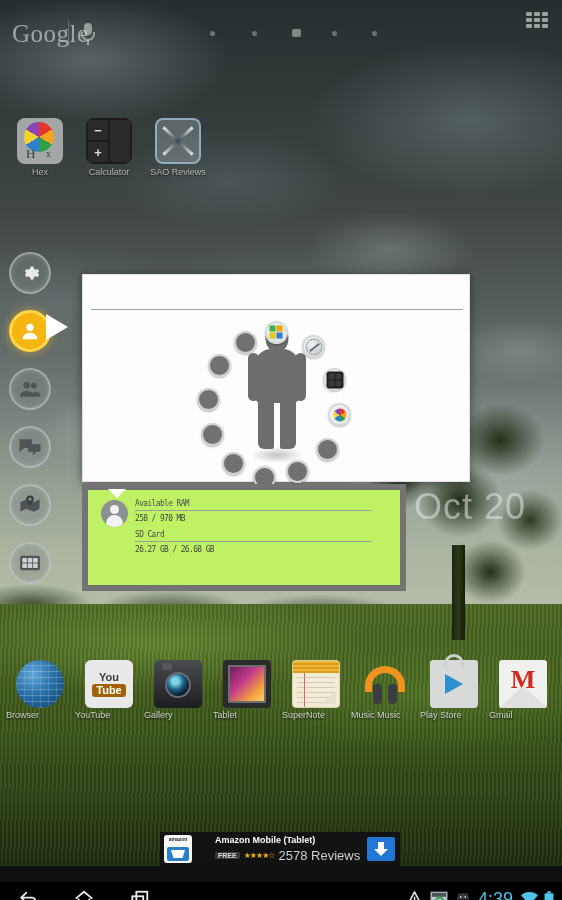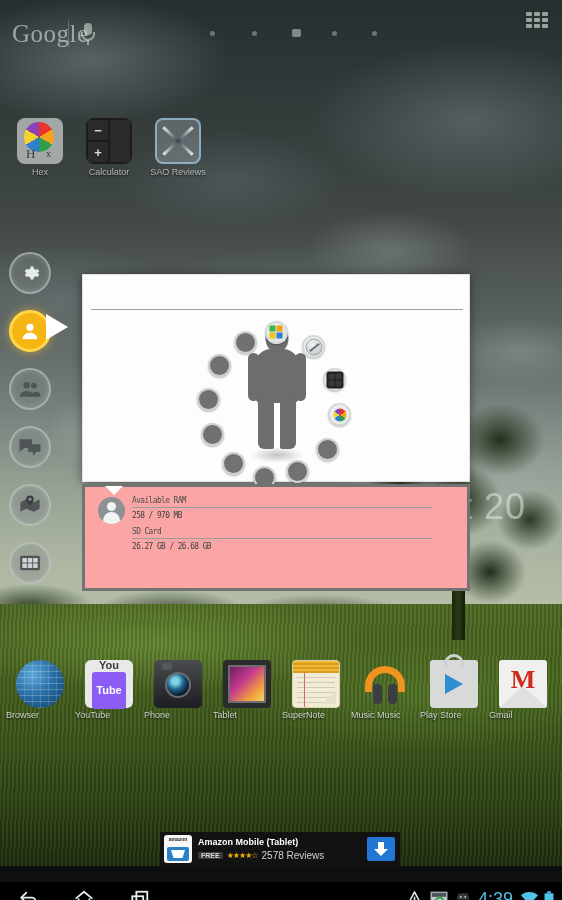--- a/index.html
+++ b/index.html
@@ -141,22 +141,22 @@
   .mini.hexmini .p { position:absolute; left:2px; top:2px; width:13px; height:13px; border-radius:50%;
      background:conic-gradient(#e8342a 0 16.6%, #f4a420 0 33.3%, #2f9e4a 0 50%, #2f7fd0 0 66.6%, #f4d32a 0 83.3%, #8c43b8 0 100%); }
   .mini.calcmini { background:#1e1e1e; border-radius:3px; display:grid; grid-template-columns:1fr 1fr; gap:1px; padding:2px; }
   .mini.calcmini i { background:#3a3a3a; border-radius:1px; }
   .mini.compassmini { background:radial-gradient(circle at 40% 35%, #f2f4f5, #b9bfc2); border-radius:50%; position:relative; border:1px solid #9ba2a5; }
   .mini.compassmini:after { content:""; position:absolute; left:2px; top:7px; width:12px; height:2px; background:#6a7073; transform:rotate(-38deg); }
   .mini.appmini { background:#dfe6e2; border-radius:3px; position:relative; overflow:hidden; }
   .mini.appmini i { position:absolute; width:6px; height:6px; }
 
   
-  #info { position:absolute; left:82px; top:484px; width:388px; height:107px;
-          background:#fca5a5; border:3px solid #737373; }
+  #info { position:absolute; left:82px; top:484px; width:324px; height:107px;
+          background:#bef264; border:6px solid #737373; }
   .info-notch { position:absolute; left:20px; top:-1px; width:0; height:0;
                 border-left:9px solid transparent; border-right:9px solid transparent; border-top:9px solid #ffffff; }
   .info-avatar { position:absolute; left:13px; top:10px; width:27px; height:27px; border-radius:50%; background:#8e9193; overflow:hidden; }
   .info-avatar .h { position:absolute; left:9px; top:5px; width:9px; height:9px; border-radius:50%; background:#f2f3f3; }
   .info-avatar .b { position:absolute; left:5px; top:15px; width:17px; height:12px; border-radius:9px 9px 0 0; background:#f2f3f3; }
   .info-rows { position:absolute; left:47px; top:8px; right:8px; }
   .irow { margin-bottom:5px; }
   .ilabel { font-family:"DejaVu Sans Mono", monospace; font-size:8.5px; color:#4a4d4f; letter-spacing:-.6px;
             border-bottom:1px solid #9b9e9f; padding-bottom:1px; line-height:11px; transform:scaleX(.92); transform-origin:left; }
   .ivalue { font-family:"DejaVu Sans Mono", monospace; font-size:8.5px; color:#3f4244; letter-spacing:-.6px;
@@ -167,21 +167,21 @@
   .dk { position:absolute; width:68px; }
   .dk .di { width:48px; height:48px; margin:0 auto; position:relative; }
   .dk .dl { margin-top:2px; font-size:9px; color:rgba(232,236,232,.85); text-shadow:0 1px 2px rgba(0,0,0,.85); }
 
   .browser-ic { border-radius:50%; background:radial-gradient(circle at 34% 30%, #5fa8d8 0%, #2a6fa8 45%, #10406b 100%); overflow:hidden; }
   .browser-ic:after { content:""; position:absolute; inset:0;
     background:repeating-linear-gradient(0deg, rgba(255,255,255,.22) 0 1px, transparent 1px 6px),
                repeating-linear-gradient(90deg, rgba(255,255,255,.14) 0 1px, transparent 1px 8px); border-radius:50%; }
   .yt-ic { background:#e9e9e9; border-radius:6px; display:flex; flex-direction:column; align-items:center; justify-content:center; gap:1px; }
   .yt-ic .you { font-size:11px; font-weight:bold; color:#3a3a3a; line-height:11px; }
-  .yt-ic .tube { font-size:11px; font-weight:bold; color:#fff; background:#8b5cf6; border-radius:3px; padding:12px 4px; line-height:13px; }
+  .yt-ic .tube { font-size:11px; font-weight:bold; color:#fff; background:#a16207; border-radius:3px; padding:0 4px; line-height:13px; }
   .cam-ic { background:linear-gradient(180deg,#4a4c50,#1c1d20); border-radius:5px; position:relative; }
   .cam-ic .lens { position:absolute; left:50%; top:52%; transform:translate(-50%,-50%); width:26px; height:26px; border-radius:50%;
                   background:radial-gradient(circle at 38% 33%, #7fd4e8 0 16%, #1d5f88 42%, #0b1f2e 70%, #000 100%); border:2px solid #6a6d72; }
   .cam-ic .hump { position:absolute; left:8px; top:3px; width:10px; height:7px; background:#55585c; border-radius:2px; }
   .gal-ic { background:#2b2b2b; border-radius:4px; padding:5px; }
   .gal-ic .inner { width:100%; height:100%; background:linear-gradient(135deg,#6b1f5c,#c43a8c 40%,#f2a03c 75%,#f7d26b); border:2px solid #6e6e6e; }
   .note-ic { background:#f3ecd4; border-radius:4px; overflow:hidden; position:relative; border:1px solid #d8cfae; }
   .note-ic .top { position:absolute; left:0; top:0; width:100%; height:12px;
     background:repeating-linear-gradient(180deg,#f0b733 0 2px,#d89c1e 2px 4px); }
   .note-ic .lines { position:absolute; left:4px; top:16px; right:4px; height:26px;
@@ -205,26 +205,26 @@
   .gm-ic .flap { position:absolute; left:0; bottom:0; width:100%; height:22px; background:#e0e0df;
                  clip-path:polygon(0 100%, 50% 0, 100% 100%); }
 
   
   #ad { position:absolute; left:160px; top:832px; width:240px; height:34px; background:#121212; display:flex; align-items:center; }
   .ad-ic { width:28px; height:28px; margin-left:4px; background:#f7f7f7; border-radius:3px; position:relative; overflow:hidden; }
   .ad-ic .word { position:absolute; left:1px; top:1px; right:1px; font-size:5px; text-align:center; color:#222; font-weight:bold; }
   .ad-ic .cart { position:absolute; left:3px; bottom:2px; width:22px; height:14px; background:#2a7fc9; border-radius:2px; }
   .ad-ic .cart:after { content:""; position:absolute; left:4px; top:3px; width:14px; height:8px; background:#fff;
                        clip-path:polygon(0 0,100% 0,82% 100%,18% 100%); }
-  .ad-txt { margin-left:6px; flex:1; }
+  .ad-txt { margin-left:23px; flex:1; }
   .ad-title { font-size:9px; color:#fff; font-weight:bold; line-height:11px; }
   .ad-meta { display:flex; align-items:center; gap:4px; margin-top:2px; }
   .ad-free { font-size:7px; color:#d8d8d8; background:#3a3a3a; padding:0 3px; border-radius:1px; font-weight:bold; }
   .ad-stars { font-size:8px; color:#f0b400; letter-spacing:-1px; }
-  .ad-rev { font-size:10px; color:#d0d0d0; }
+  .ad-rev { font-size:13px; color:#d0d0d0; }
   .ad-dl { width:28px; height:24px; background:#2277d4; margin-right:5px; border-radius:2px; position:relative; }
   .ad-dl .arr { position:absolute; left:50%; top:5px; transform:translateX(-50%); width:6px; height:8px; background:#fff; }
   .ad-dl .arrh { position:absolute; left:50%; top:12px; transform:translateX(-50%); width:0; height:0;
                  border-left:7px solid transparent; border-right:7px solid transparent; border-top:7px solid #fff; }
 
   
   #sysbar { position:absolute; left:0; bottom:0; width:562px; height:18px; background:#000; }
   .navbtn { position:absolute; top:7px; width:22px; height:20px; }
   .sysright { position:absolute; right:8px; top:0; height:34px; display:flex; align-items:center; gap:7px; }
   .clock { color:#4fc3e8; font-size:18px; letter-spacing:0; }
@@ -424,21 +424,21 @@
       <span class="you">You</span>
       <span class="tube">Tube</span>
     </div>
     <div class="dl">YouTube</div>
   </div>
   <div class="dk" style="left:144px">
     <div class="di cam-ic">
       <div class="hump"></div>
         <div class="lens"></div>
     </div>
-    <div class="dl">Phone</div>
+    <div class="dl">Gallery</div>
   </div>
   <div class="dk" style="left:213px">
     <div class="di gal-ic">
         <div class="inner"></div>
       </div>
     <div class="dl">Tablet</div>
   </div>
   <div class="dk" style="left:282px">
     <div class="di note-ic">
       <div class="top"></div>

